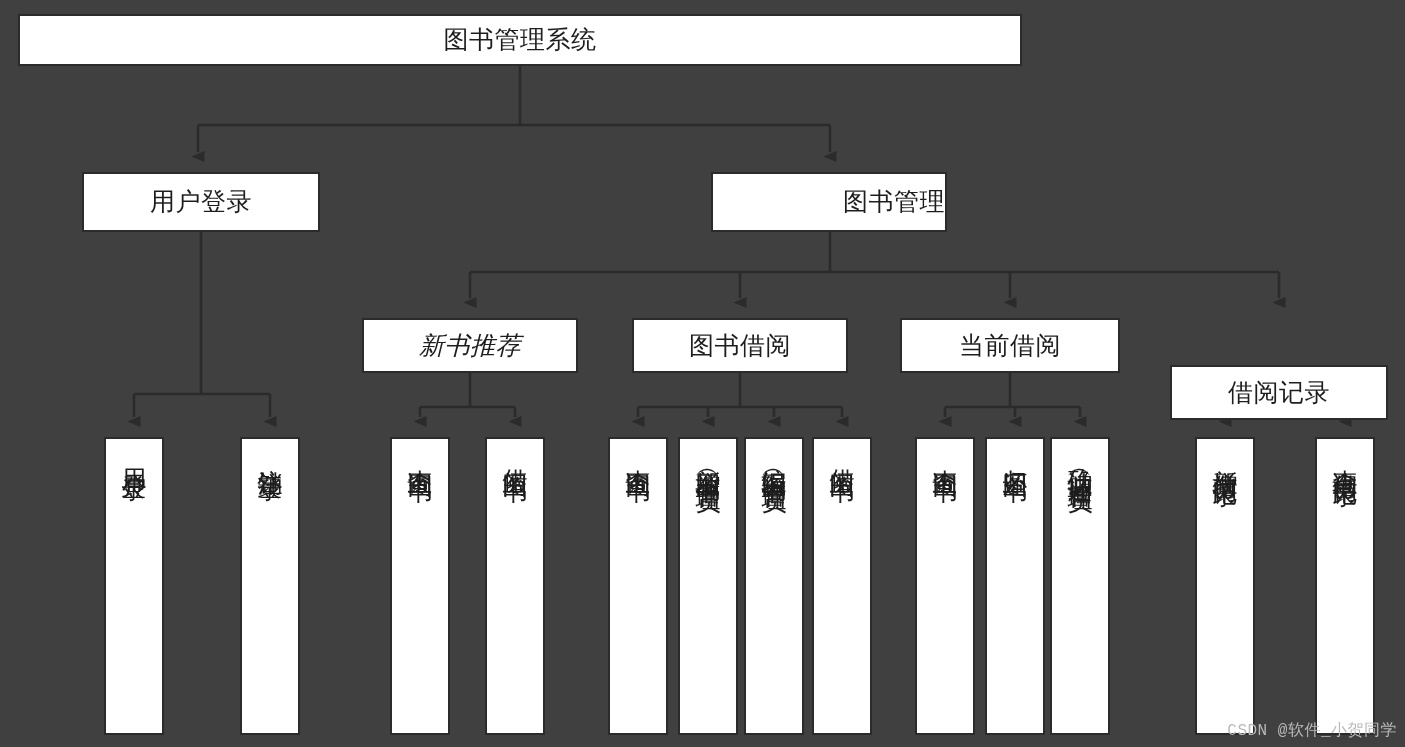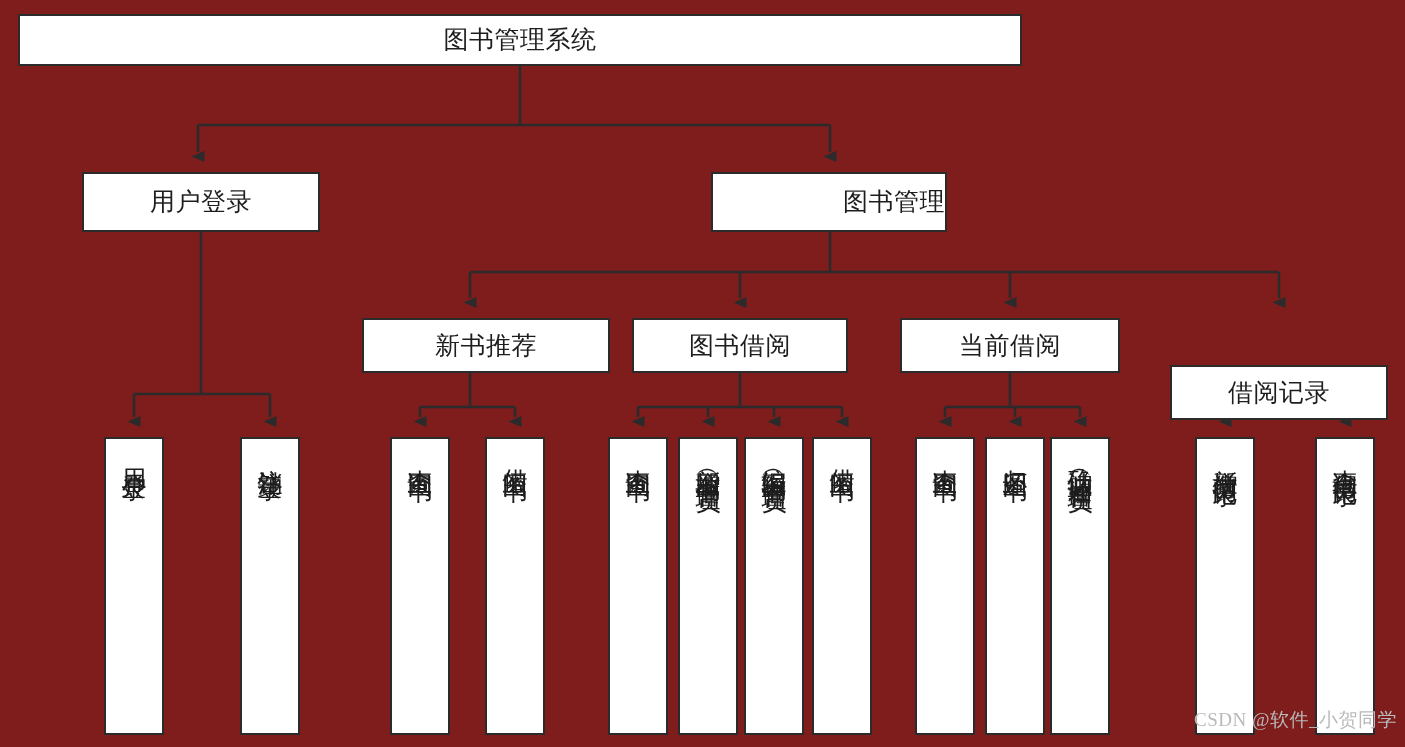--- a/index.html
+++ b/index.html
@@ -8,21 +8,21 @@
     padding: 0;
     background: #ffffff;
   }
   body {
     font-family: "DejaVu Sans", "Liberation Sans", sans-serif;
   }
   #canvas {
     position: relative;
     width: 1405px;
     height: 747px;
-    background: #7f1d1d;
+    background: #404040;
     overflow: hidden;
   }
   #edges {
     position: absolute;
     left: 0;
     top: 0;
     width: 1405px;
     height: 747px;
     pointer-events: none;
   }
@@ -60,27 +60,27 @@
     font-size: 25px;
     writing-mode: vertical-rl;
     text-orientation: upright;
     letter-spacing: 3px;
     line-height: 1;
     white-space: nowrap;
   }
   .watermark {
     position: absolute;
     right: 8px;
-    bottom: 14px;
-    font-size: 19px;
+    bottom: 6px;
+    font-size: 16px;
     color: #b9b9b9;
     letter-spacing: 0.5px;
     z-index: 5;
     white-space: nowrap;
-    font-family: Liberation Serif, serif;
+    font-family: Liberation Mono, monospace;
   }
 </style>
 </head>
 <body>
 
 <div id="canvas">
 
   <svg id="edges" viewBox="0 0 1405 747" xmlns="http://www.w3.org/2000/svg">
     <defs>
       <marker id="arrow" markerWidth="11" markerHeight="13" refX="1" refY="6.5" orient="auto" markerUnits="userSpaceOnUse">
@@ -135,21 +135,21 @@
     <span class="label">图书管理系统</span>
   </div>
 
   <div class="node horiz" style="left: 82px; top: 172px; width: 238px; height: 60px;">
     <span class="label">用户登录</span>
   </div>
   <div class="node horiz" style="left: 711px; top: 172px; width: 236px; height: 60px; justify-content: flex-end;">
     <span class="label">图书管理</span>
   </div>
 
-  <div class="node horiz" style="left: 362px; top: 318px; width: 248px; height: 55px;">
+  <div class="node horiz" style="left: 362px; top: 318px; width: 216px; height: 55px; font-style: italic;">
     <span class="label">新书推荐</span>
   </div>
   <div class="node horiz" style="left: 900px; top: 318px; width: 220px; height: 55px;">
     <span class="label">当前借阅</span>
   </div>
   <div class="node horiz" style="left: 632px; top: 318px; width: 216px; height: 55px;">
     <span class="label">图书借阅</span>
   </div>
   <div class="node horiz" style="left: 1170px; top: 318px; width: 218px; height: 55px; margin-top: 47px;">
     <span class="label">借阅记录</span>

